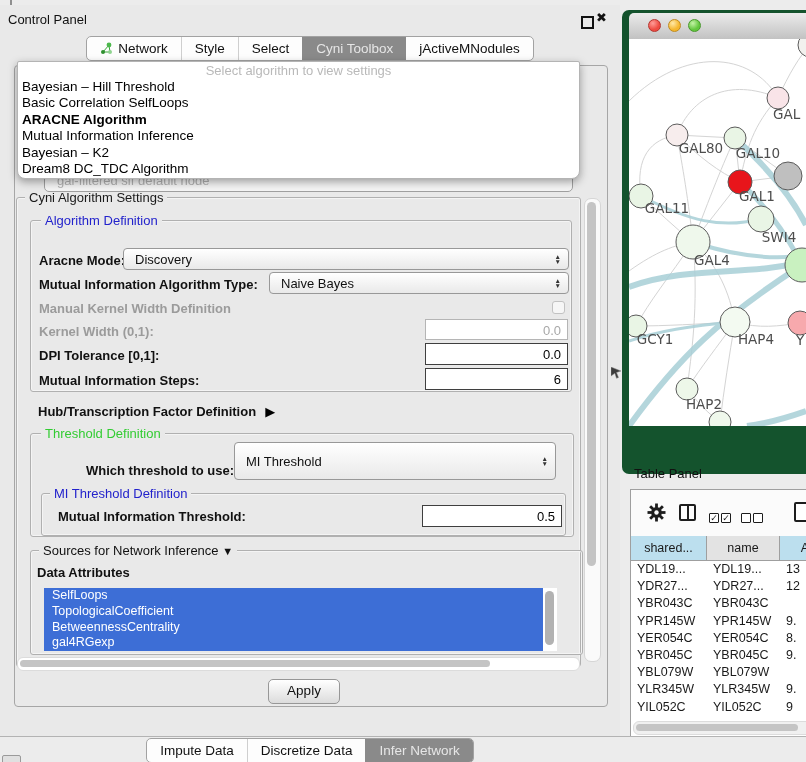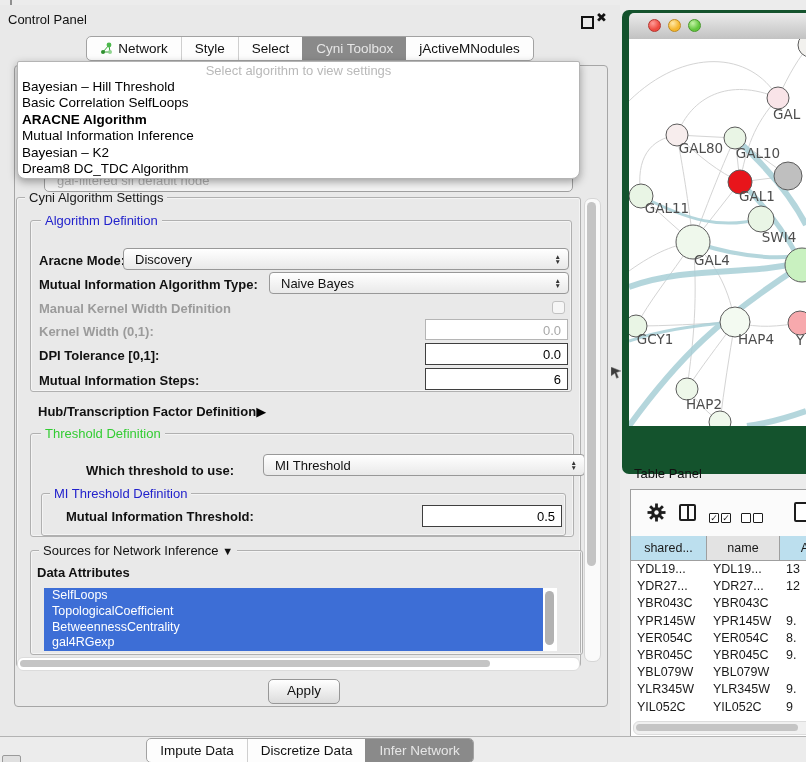--- a/index.html
+++ b/index.html
@@ -195,40 +195,40 @@
       <div class="abs field f-on" style="left:394px;top:122px;width:143px;height:22px;">
         <span class="fval">0.0</span>
       </div>
 
       <div class="abs lbl" style="left:8px;top:152px;">Mutual Information Steps:</div>
       <div class="abs field f-on" style="left:394px;top:147px;width:143px;height:22px;">
         <span class="fval">6</span>
       </div>
     </div>
 
-    <div class="abs" style="left:38px;top:399px;display:flex;align-items:center;">
+    <div class="abs" style="left:38px;top:399px;display:flex;align-items:center;gap:9px;">
       <span class="lbl">Hub/Transcription Factor Definition</span>
       <span style="font-size:13px;color:#000;">▶</span>
     </div>
 
     <div class="abs grp" style="left:30px;top:428px;width:542px;height:102px;">
       <div class="legend leg-green" style="left:10px;">Threshold Definition</div>
 
       <div class="abs lbl" style="left:55px;top:29px;">Which threshold to use:</div>
-      <div class="abs combo" style="left:203px;top:20px;width:322px;height:22px;margin-left:29px;">
+      <div class="abs combo" style="left:203px;top:8px;width:322px;height:38px;">
         <span class="cval">MI Threshold</span>
         <span class="stepper">
             <span>▲</span>
             <span>▼</span>
           </span>
       </div>
 
       <div class="abs grp" style="left:10px;top:59px;width:523px;height:41px;">
         <div class="legend leg-blue" style="left:8px;">MI Threshold Definition</div>
-        <div class="abs lbl" style="left:24px;top:15px;">Mutual Information Threshold:</div>
+        <div class="abs lbl" style="left:16px;top:15px;">Mutual Information Threshold:</div>
         <div class="abs field f-on" style="left:380px;top:11px;width:140px;height:22px;">
           <span class="fval">0.5</span>
         </div>
       </div>
     </div>
 
     <div class="abs grp" style="left:30px;top:545px;width:551px;height:103px;">
       <div class="legend" style="left:8px;color:#111;">
         <span>Sources for Network Inference</span>
         <span style="font-size:11px;">▼</span>

